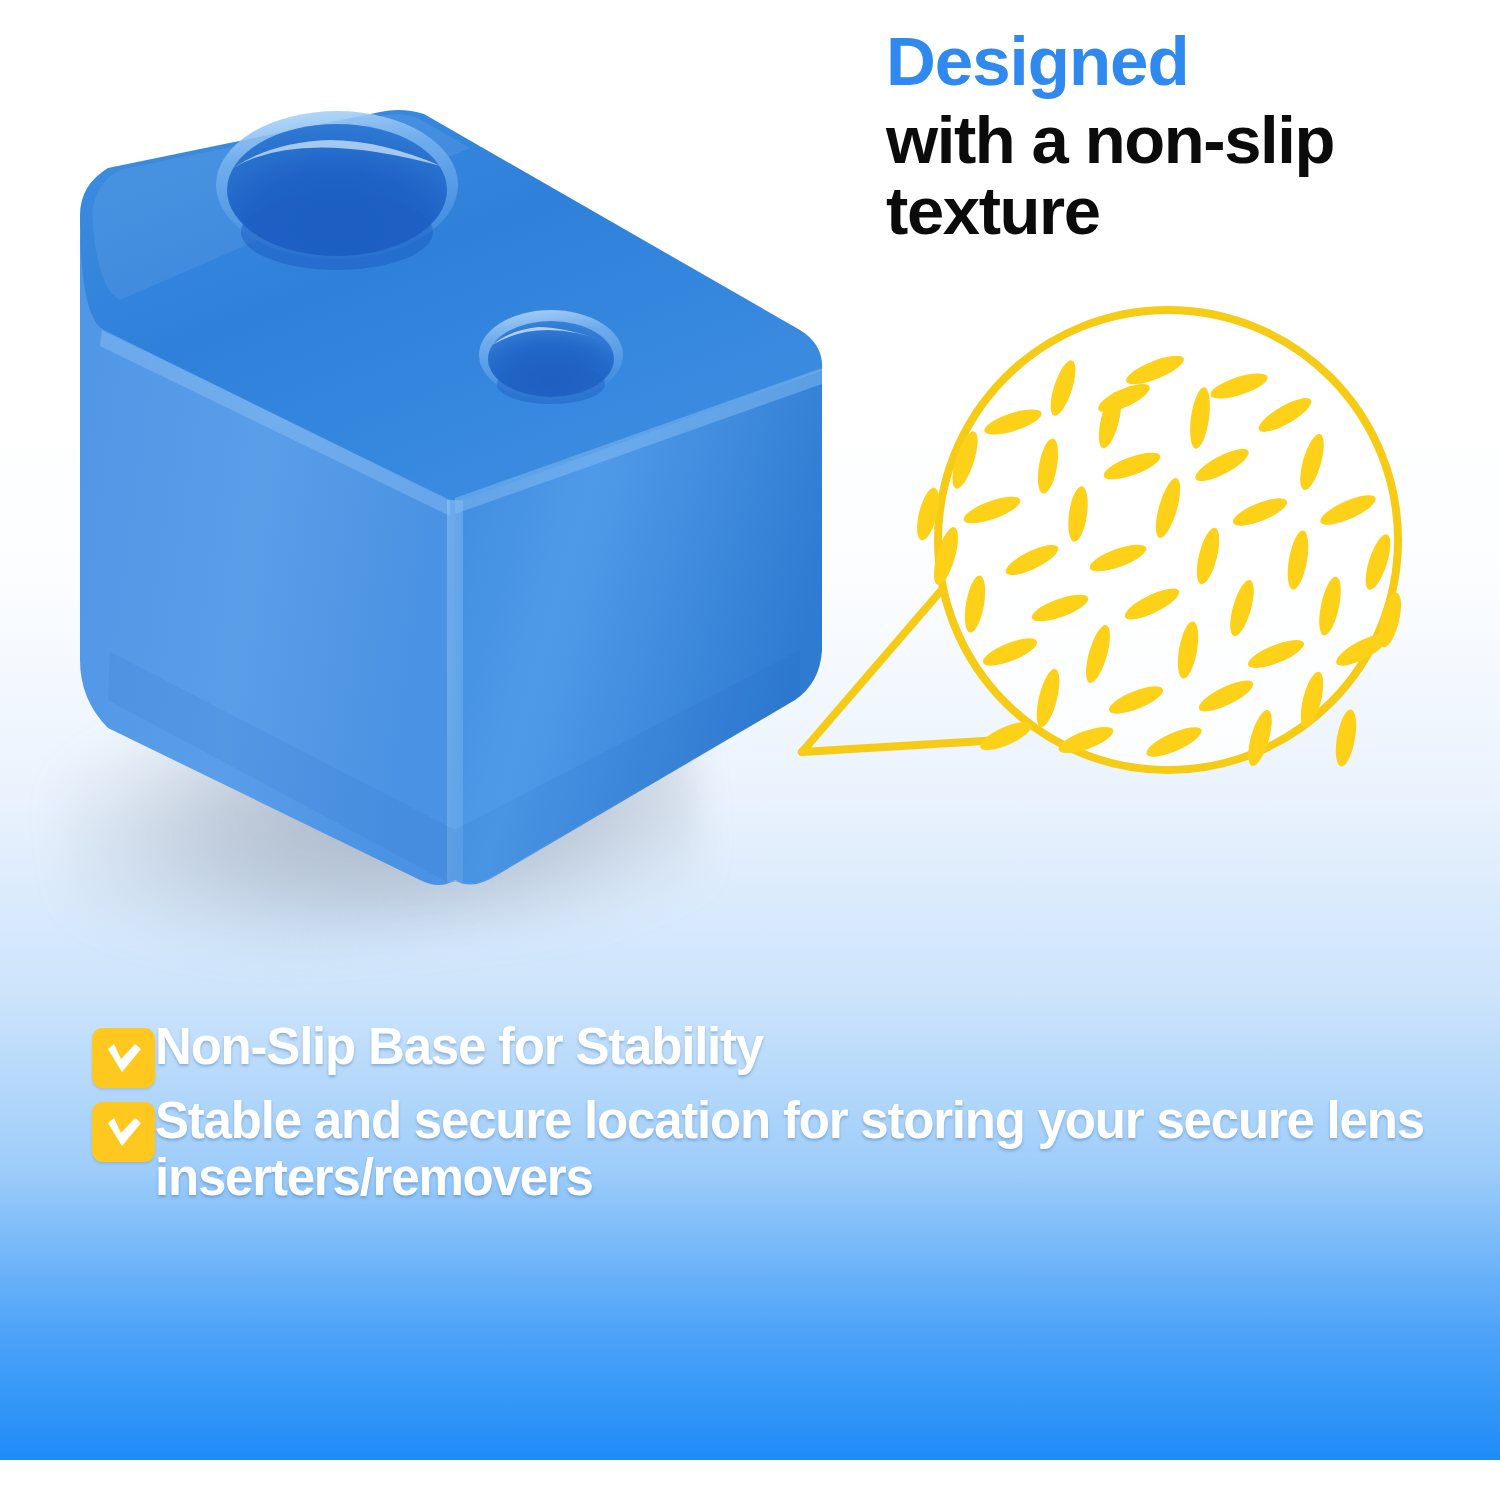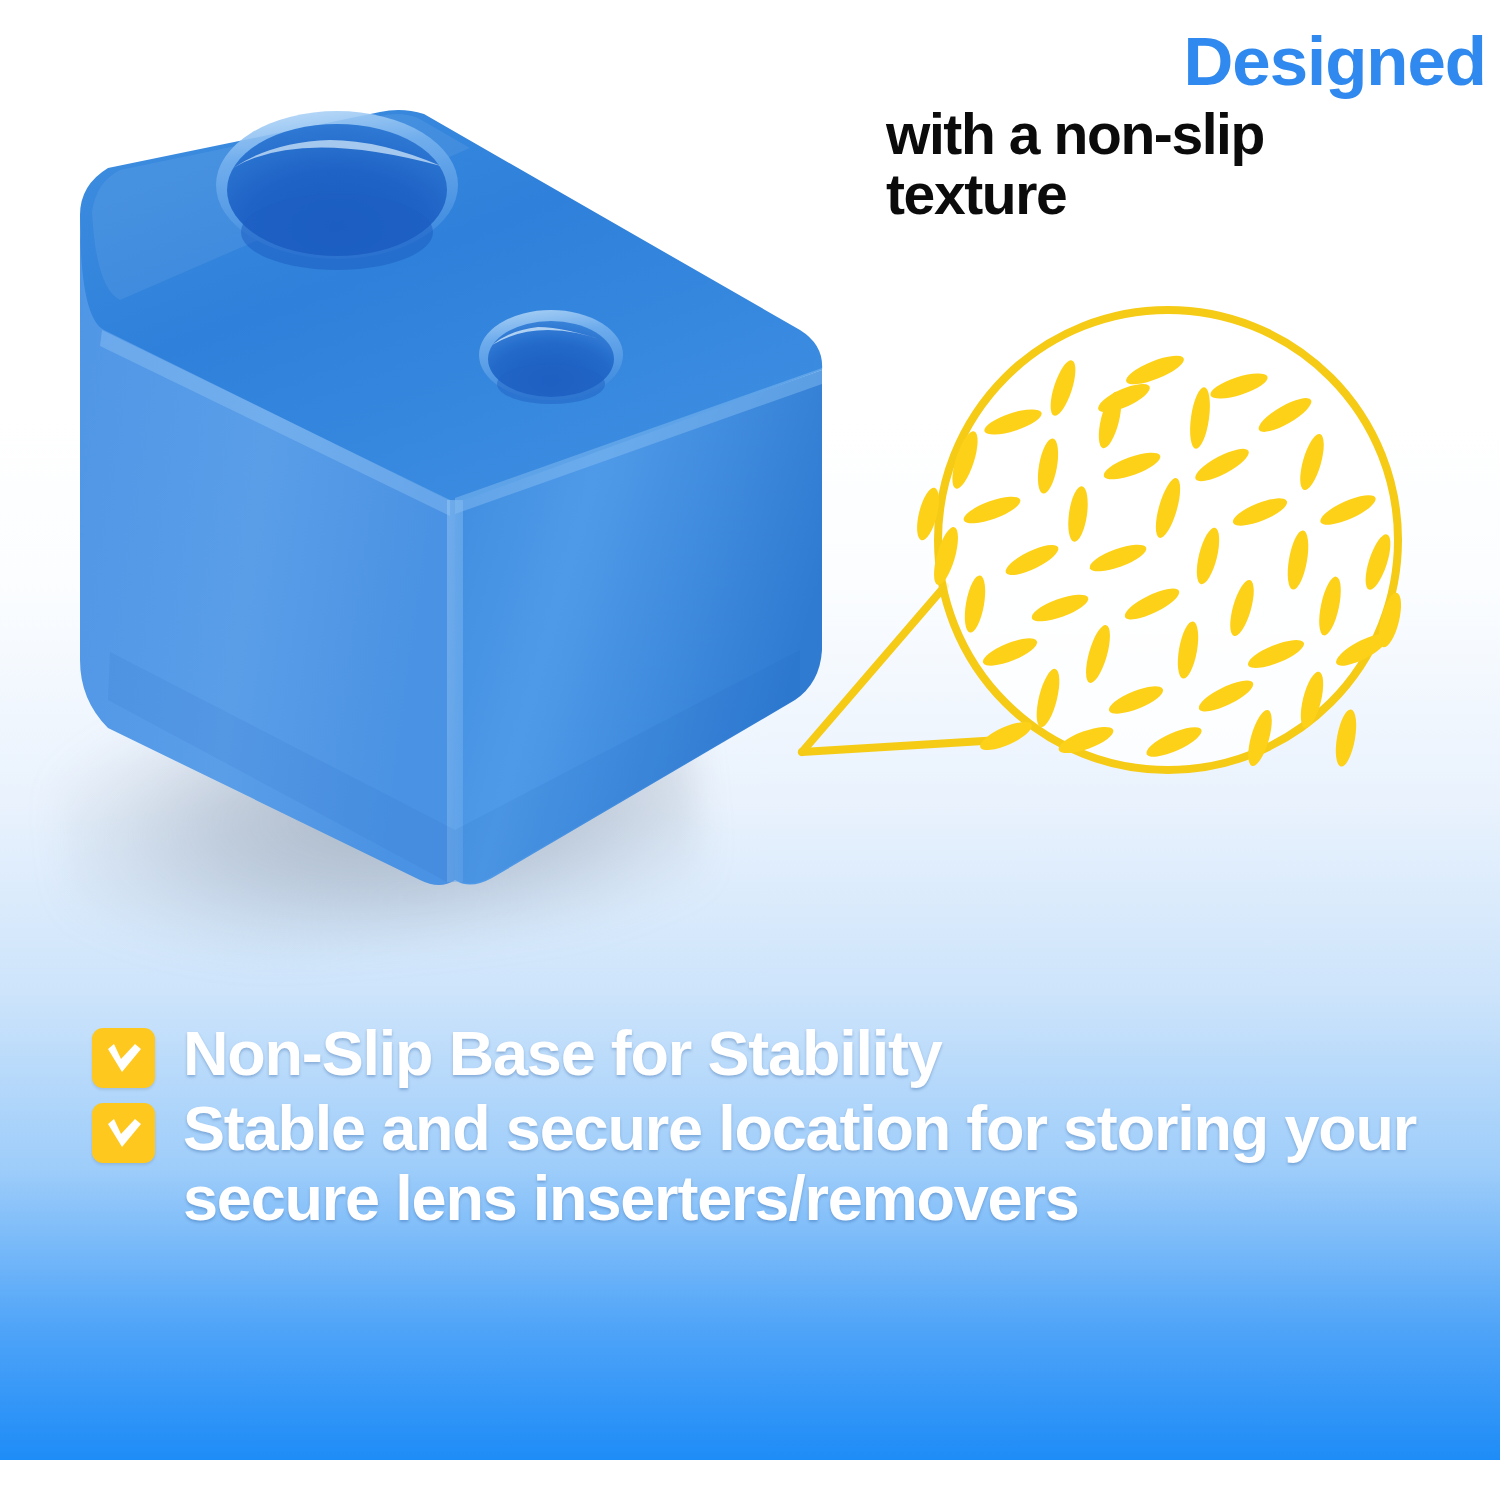--- a/index.html
+++ b/index.html
@@ -82,26 +82,25 @@
     top: 28px;
     width: 600px;
   }
   .headline .line1 {
     display: block;
     color: #2f89ef;
     font-size: 69px;
     font-weight: bold;
     line-height: 0.98;
     letter-spacing: -1px;
-    text-align: right;
   }
   .headline .line2 {
     display: block;
     color: #0b0b0b;
-    font-size: 57px;
+    font-size: 67px;
     font-weight: bold;
     line-height: 1.06;
     letter-spacing: -1.4px;
     margin-top: 8px;
     max-width: 540px;
   }
 
   
   .callout-svg {
     position: absolute;
@@ -128,23 +127,22 @@
     border-radius: 11px;
     background: #ffc81e;
     display: flex;
     align-items: center;
     justify-content: center;
     margin-top: 10px;
     box-shadow: 0 2px 3px rgba(0,0,0,0.10);
   }
   .check-box svg { display: block; }
   .bullet-text {
-    margin-left: 28px;
     color: #ffffff;
-    font-size: 63px;
+    font-size: 51px;
     font-weight: bold;
     line-height: 1.12;
     letter-spacing: -1.2px;
     text-shadow: 0 2px 3px rgba(20,70,140,0.30);
   }
 </style>
 </head>
 <body>
 
 <div id="stage">

